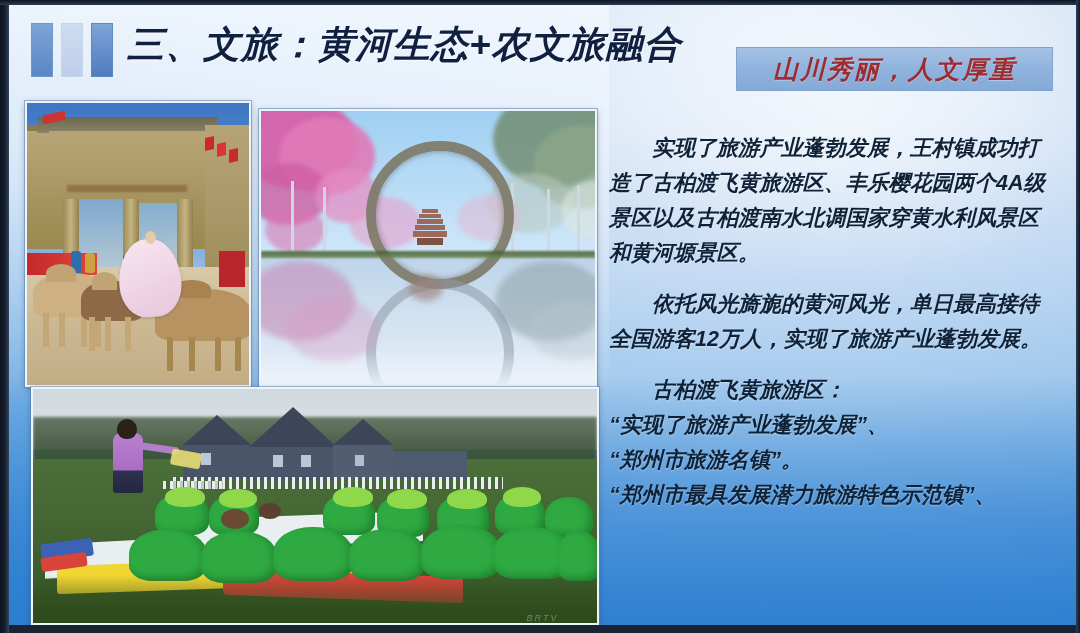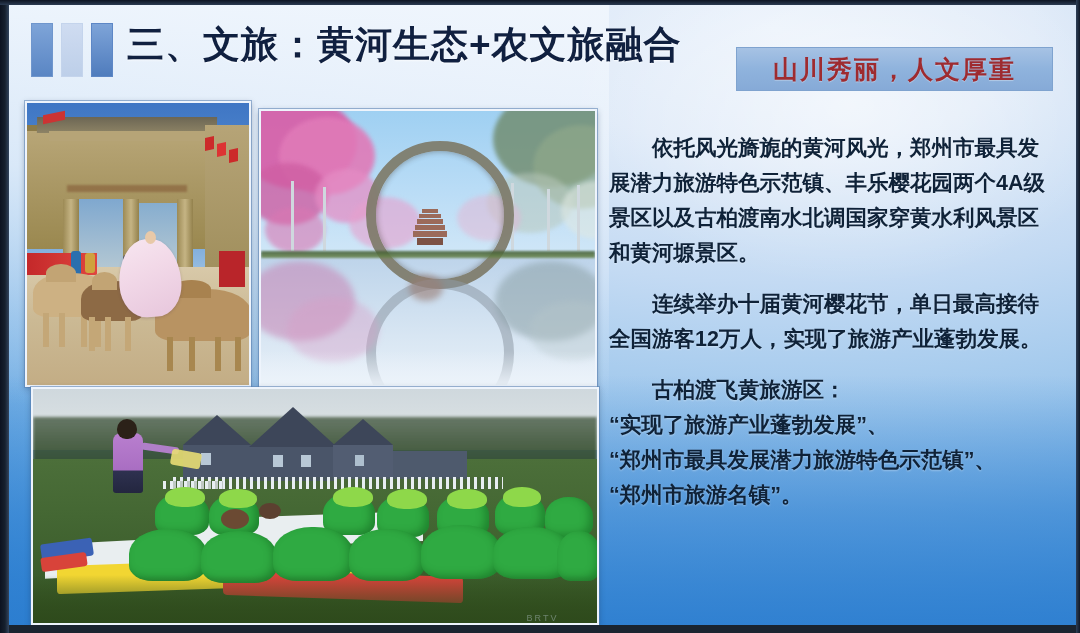--- a/index.html
+++ b/index.html
@@ -17,20 +17,21 @@
              background:linear-gradient(180deg,#0d1422 0%,#2b3b52 100%);z-index:40;}
   .bezel-bottom{position:absolute;left:0;bottom:0;width:1080px;height:8px;
                 background:linear-gradient(0deg,#070b13 0%,#1b2troke 1%,#20303f 100%);z-index:40;}
   .bezel-right{position:absolute;right:0;top:0;width:4px;height:633px;
                background:linear-gradient(270deg,#101827 0%,#2e4058 100%);z-index:40;}
 
   
   #slide{position:absolute;left:9px;top:5px;width:1067px;height:620px;overflow:hidden;
          background:
            radial-gradient(150% 120% at 72% 4%, #e9f1fb 0%, #dfeaf8 16%, #c3daf3 34%, #9ec7ec 52%, #6aa9e2 72%, #3f8ed8 88%, #2f82d2 100%);
+         font-style: italic;
   }
   
   .wash-left{position:absolute;left:0;top:0;width:600px;height:400px;
              background:linear-gradient(180deg, rgba(240,246,253,.95) 0%, rgba(231,240,251,.80) 40%, rgba(214,231,248,.30) 78%, rgba(214,231,248,0) 100%);}
   .wash-bottom{position:absolute;left:0;bottom:0;width:1067px;height:250px;
                background:linear-gradient(180deg, rgba(47,130,210,0) 0%, rgba(44,126,208,.55) 55%, rgba(42,124,207,.85) 100%);}
   .wash-glow{position:absolute;left:560px;top:-80px;width:560px;height:360px;
              background:radial-gradient(closest-side, rgba(255,255,255,.55), rgba(255,255,255,0));}
 
   
@@ -342,26 +343,26 @@
         <div class="kid" style="left:524px;top:142px;width:44px;height:50px;"></div>
         <div style="position:absolute;left:188px;top:120px;width:28px;height:20px;background:#6b4a33;border-radius:50%;"></div>
         <div style="position:absolute;left:226px;top:114px;width:22px;height:16px;background:#5c4030;border-radius:50%;"></div>
 
         <div style="position:absolute;left:0;bottom:0;width:100%;height:48px;
                     background:linear-gradient(180deg,rgba(51,82,31,0),#2e4a1c);"></div>
       </div>
     </div>
 
     <div id="copy">
-      <p class="indent">依托风光旖旎的黄河风光，郑州市最具发展潜力旅游特色示范镇、丰乐樱花园两个4A级景区以及古柏渡南水北调国家穿黄水利风景区和黄河塬景区。</p>
-      <p class="indent">连续举办十届黄河樱花节，单日最高接待全国游客12万人，实现了旅游产业蓬勃发展。</p>
+      <p class="indent">实现了旅游产业蓬勃发展，王村镇成功打造了古柏渡飞黄旅游区、丰乐樱花园两个4A级景区以及古柏渡南水北调国家穿黄水利风景区和黄河塬景区。</p>
+      <p class="indent">依托风光旖旎的黄河风光，单日最高接待全国游客12万人，实现了旅游产业蓬勃发展。</p>
       <p class="indent" style="margin-bottom:0">古柏渡飞黄旅游区：</p>
       <p style="margin:0">“实现了旅游产业蓬勃发展”、</p>
+      <p style="margin:0">“郑州市旅游名镇”。</p>
       <p style="margin:0">“郑州市最具发展潜力旅游特色示范镇”、</p>
-      <p style="margin:0">“郑州市旅游名镇”。</p>
     </div>
 
     <div id="watermark">BRTV</div>
   </div>
 
   <div class="bezel-left"></div>
   <div class="bezel-top"></div>
   <div class="bezel-right"></div>
   <div class="bezel-bottom"></div>
 </div>

